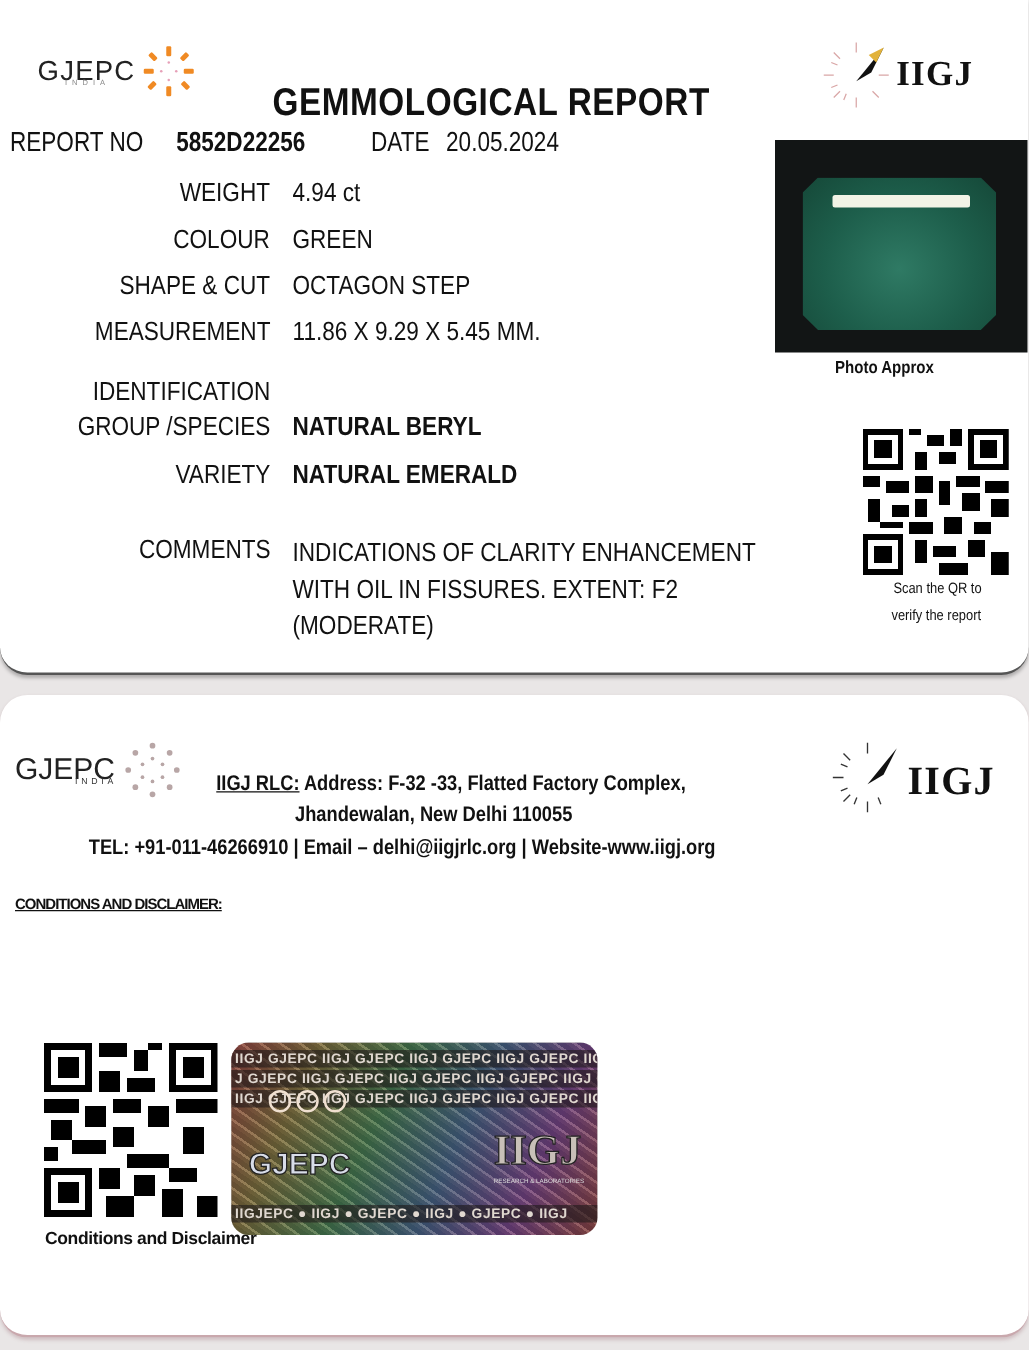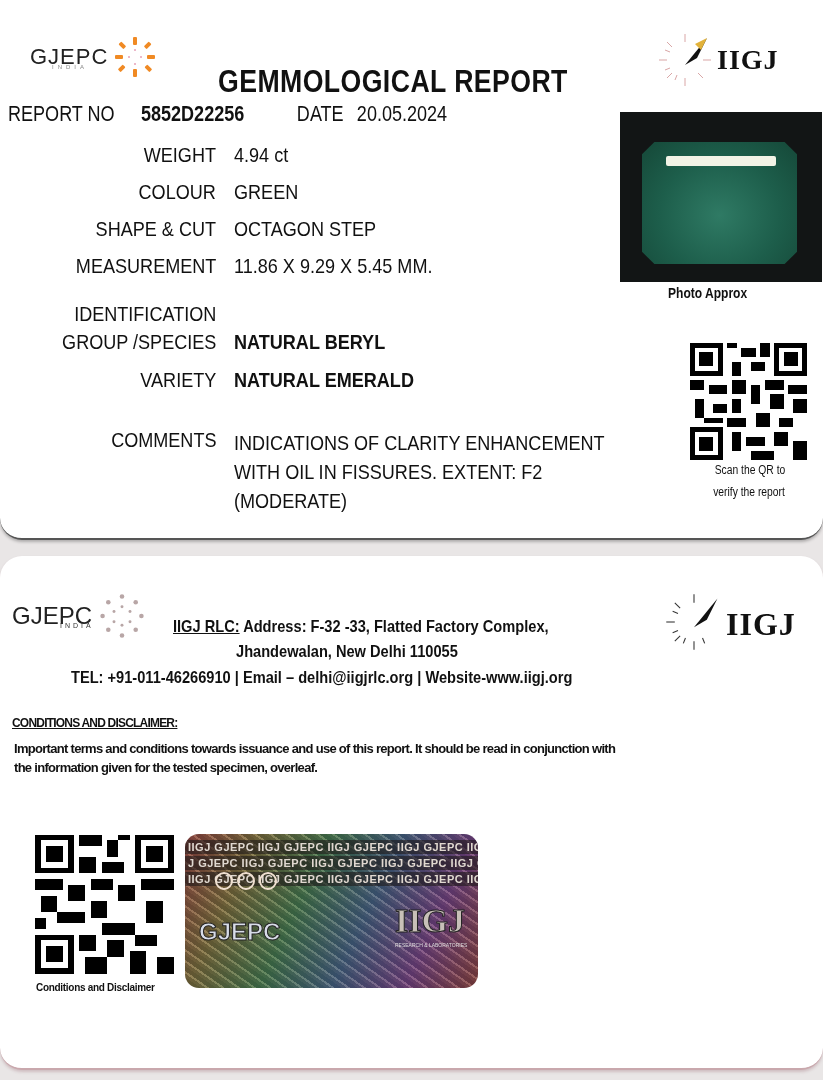--- a/index.html
+++ b/index.html
@@ -52,21 +52,21 @@
   .addr1 .lbl { text-decoration: underline; }
   .addr2 { left: 236px; top: 86px; }
   .addr3 { left: 71px; top: 112px; }
 
   .iigj-back { left: 662px; top: 34px; width: 150px; height: 70px; }
 
   .cond-title { left: 12px; top: 160px; font-size: 12px; font-weight: bold; text-decoration: underline; letter-spacing: -0.8px; }
   .cond-body { left: 14px; top: 183px; font-size: 13px; font-weight: bold; line-height: 19px; letter-spacing: -0.7px; width: 800px; }
 
   .qr-back { left: 35px; top: 278px; width: 139px; height: 140px; }
-  .qr-back-caption { left: 36px; top: 426px; font-size: 10px; font-weight: bold; letter-spacing: -0.3px; }
+  .qr-back-caption { left: 36px; top: 426px; font-size: 14px; font-weight: bold; letter-spacing: -0.3px; }
 
   .hologram { left: 185px; top: 278px; width: 293px; height: 154px; border-radius: 14px; overflow: hidden;
     background:
       linear-gradient(115deg, rgba(255,80,80,0.35), rgba(255,220,80,0.25) 20%, rgba(80,220,120,0.3) 40%, rgba(80,160,255,0.3) 60%, rgba(200,80,255,0.3) 80%, rgba(255,80,80,0.3)),
       repeating-linear-gradient(35deg, #3a3530 0 3px, #6d6458 3px 5px, #2c2a28 5px 9px),
       #4a4540; }
   .holo-band { position: absolute; left: 0; width: 100%; font-size: 11px; font-weight: bold; color: #e0d8d0; white-space: nowrap; letter-spacing: 0.5px; background: rgba(30,25,25,0.6); padding: 1px 3px; }
   .holo-gjepc { position: absolute; left: 14px; top: 84px; font-size: 24px; font-weight: bold; color: #d8dce8; -webkit-text-stroke: 1px #222; }
   .holo-iigj { position: absolute; left: 210px; top: 68px; font-family: "Liberation Serif", serif; font-size: 34px; font-weight: bold; color: #c8c0b8; -webkit-text-stroke: 1px #222; }
   .holo-iigj-sub { position: absolute; left: 210px; top: 108px; font-size: 5px; color: #ddd; }
@@ -260,24 +260,20 @@
         <line x1="10" y1="40" x2="15" y2="38"></line>
           <line x1="20" y1="50" x2="22" y2="45"></line>
         <line x1="40" y1="50" x2="38" y2="45"></line>
       </g>
       <polygon points="30,35 52,8 42,28" fill="#111"></polygon>
     </svg>
     <span class="iigj-text" style="font-size:32px;left:64px;top:16px;">IIGJ</span>
   </div>
 
   <div class="abs cond-title">CONDITIONS AND DISCLAIMER:</div>
-  <div class="abs cond-body">
-    <div>Important terms and conditions towards issuance and use of this report. It should be read in conjunction with</div>
-    <div>the information given for the tested specimen, overleaf.</div>
-  </div>
 
   <svg class="abs qr qr-back" viewBox="0 0 25 25" shape-rendering="crispEdges">
     <rect width="25" height="25" fill="#fff"></rect>
     <g fill="#000">
       <rect x="0" y="0" width="7" height="7"></rect>
         <rect x="1" y="1" width="5" height="5" fill="#fff"></rect>
         <rect x="2" y="2" width="3" height="3"></rect>
       <rect x="18" y="0" width="7" height="7"></rect>
         <rect x="19" y="1" width="5" height="5" fill="#fff"></rect>
         <rect x="20" y="2" width="3" height="3"></rect>
@@ -313,14 +309,15 @@
   <div class="abs hologram">
     <div class="holo-band" style="top:6px;">IIGJ GJEPC IIGJ GJEPC IIGJ GJEPC IIGJ GJEPC IIGJ GJEPC</div>
     <div class="holo-band" style="top:22px;">J GJEPC IIGJ GJEPC IIGJ GJEPC IIGJ GJEPC IIGJ GJEPC IIGJ</div>
     <div class="holo-band" style="top:38px;">IIGJ GJEPC IIGJ GJEPC IIGJ GJEPC IIGJ GJEPC IIGJ GJEPC</div>
     <span class="hex" style="left:30px;"></span>
     <span class="hex" style="left:52px;"></span>
     <span class="hex" style="left:74px;"></span>
     <div class="holo-gjepc">GJEPC</div>
     <div class="holo-iigj">IIGJ</div>
     <div class="holo-iigj-sub">RESEARCH &amp; LABORATORIES</div>
+    <div class="holo-band" style="top:130px;">IIGJEPC ● IIGJ ● GJEPC ● IIGJ ● GJEPC ● IIGJ</div>
   </div>
 </div>
 
 </body></html>

